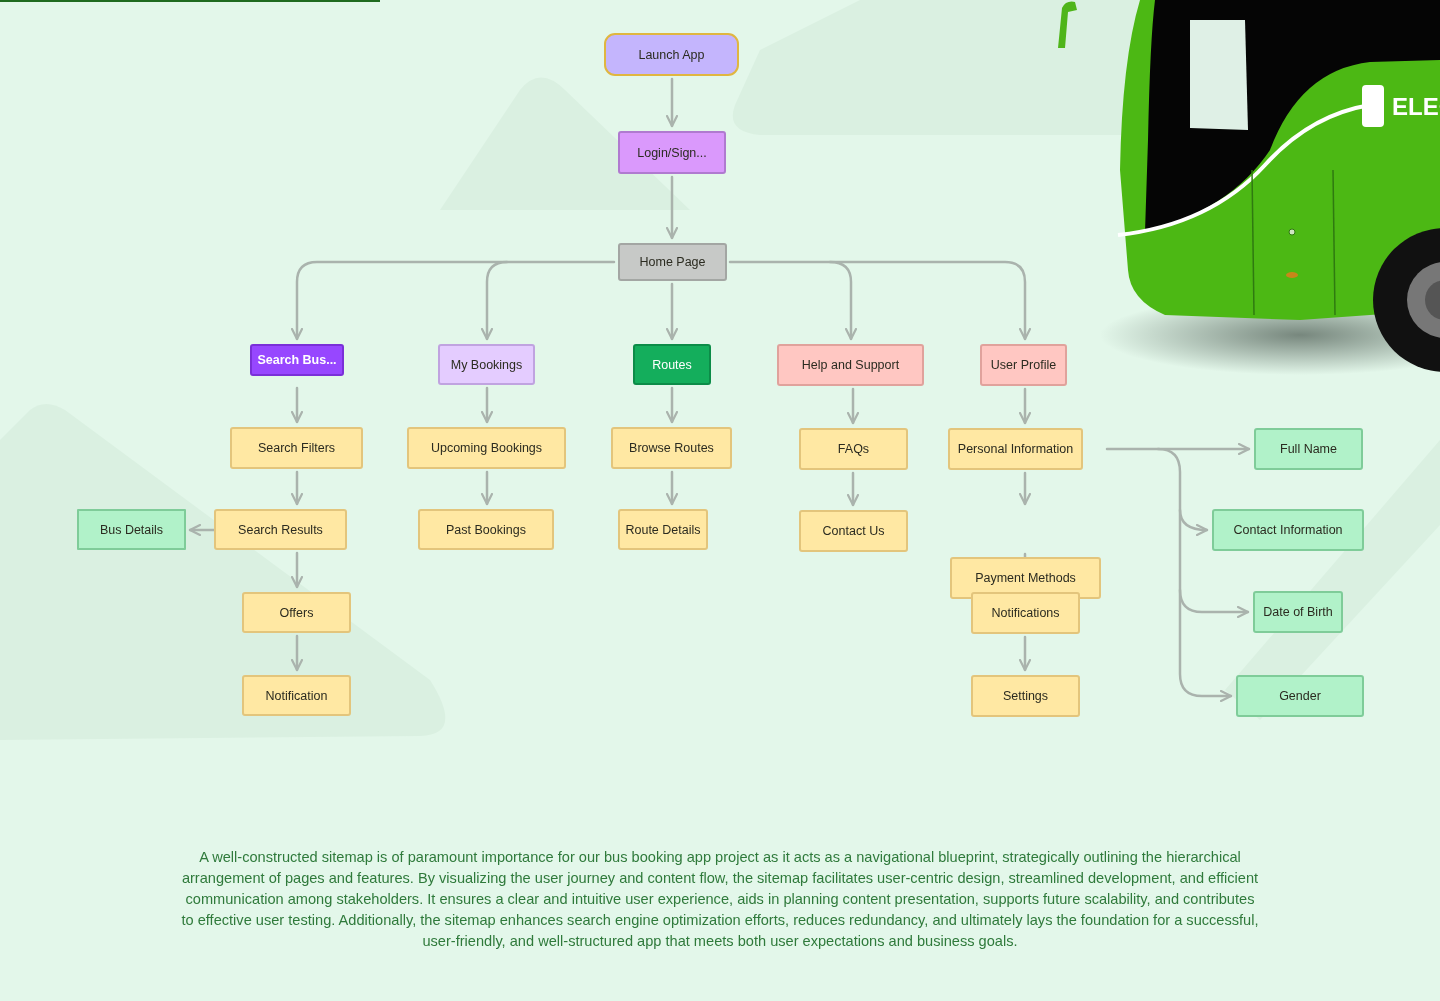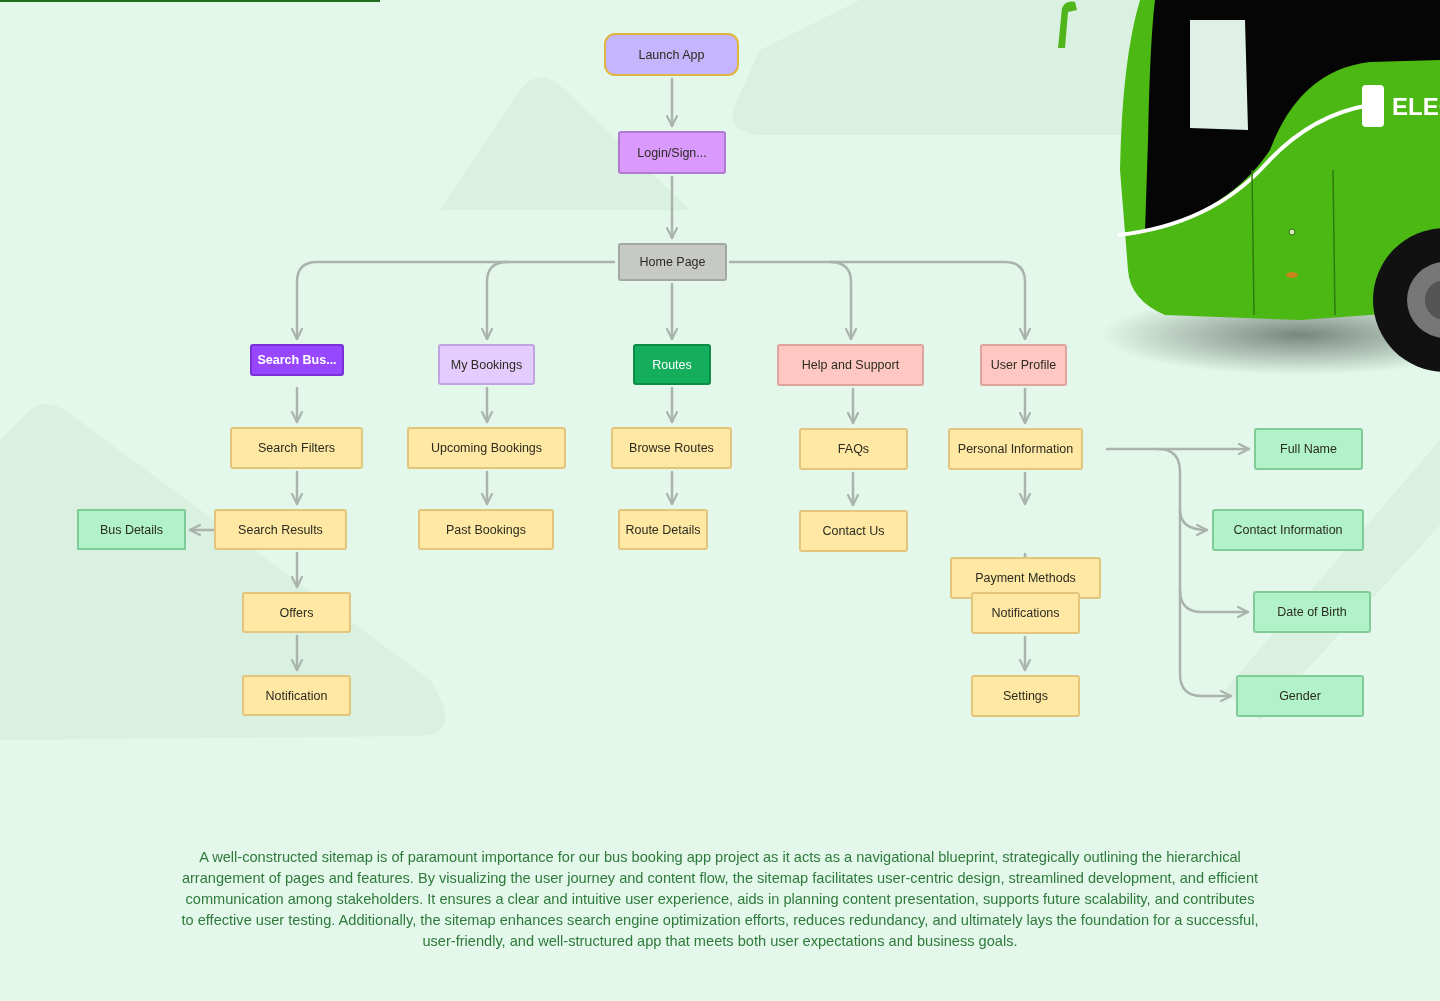--- a/index.html
+++ b/index.html
@@ -179,20 +179,20 @@
 <div class="node n-yellow" style="left:971px;top:675px;width:109px;height:42px;">
     <span>Settings</span>
   </div>
 
 <div class="node n-green" style="left:1254px;top:428px;width:109px;height:42px;">
     <span>Full Name</span>
   </div>
 <div class="node n-green" style="left:1212px;top:509px;width:152px;height:42px;">
     <span>Contact Information</span>
   </div>
-<div class="node n-green" style="left:1253px;top:591px;width:118px;height:42px;">
+<div class="node n-green" style="left:1253px;top:591px;width:90px;height:42px;">
     <span>Date of Birth</span>
   </div>
 <div class="node n-green" style="left:1236px;top:675px;width:128px;height:42px;">
     <span>Gender</span>
   </div>
 
 <p class="description">A well-constructed sitemap is of paramount importance for our bus booking app project as it acts as a navigational blueprint, strategically outlining the hierarchical arrangement of pages and features. By visualizing the user journey and content flow, the sitemap facilitates user-centric design, streamlined development, and efficient communication among stakeholders. It ensures a clear and intuitive user experience, aids in planning content presentation, supports future scalability, and contributes to effective user testing. Additionally, the sitemap enhances search engine optimization efforts, reduces redundancy, and ultimately lays the foundation for a successful, user-friendly, and well-structured app that meets both user expectations and business goals.</p>
 
 </body></html>

